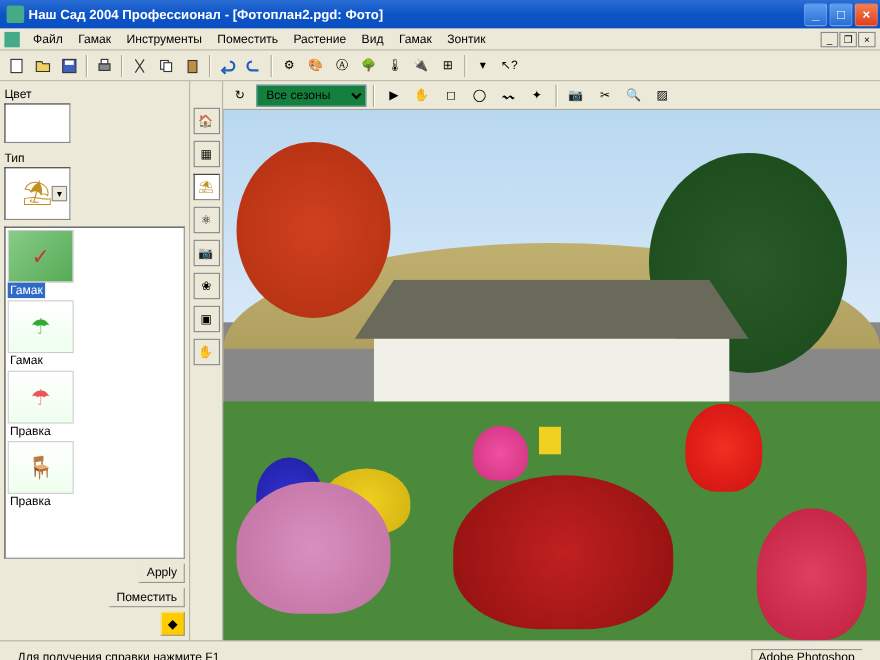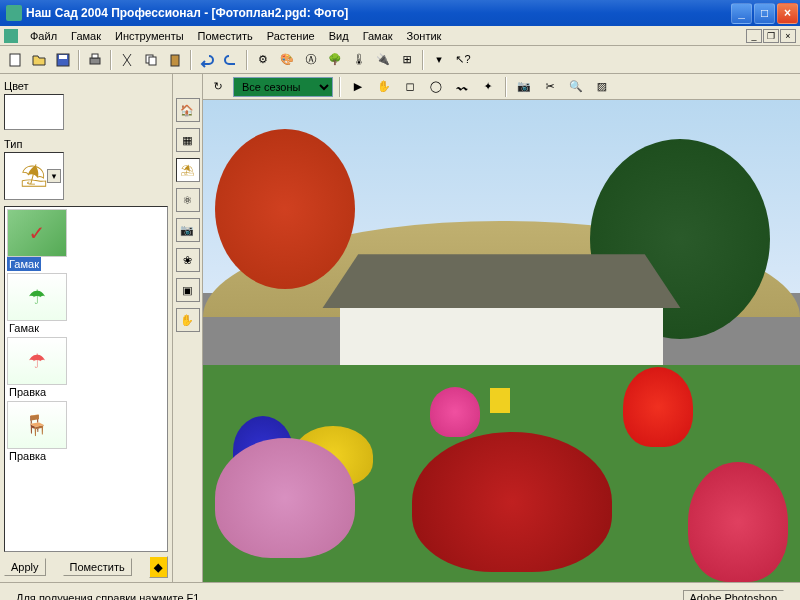--- a/index.html
+++ b/index.html
@@ -24,21 +24,21 @@
 .leftpanel { width: 173px; background: #ece9d8; border-right: 1px solid #aca899; display: flex; flex-direction: column; padding: 4px; }
 .panel-label { font-size: 11px; margin: 2px 0; }
 .colorbox { width: 60px; height: 36px; background: #fff; border: 1px inset #888; margin-bottom: 6px; }
 .typebox { width: 60px; height: 48px; background: #fff; border: 1px inset #888; display: flex; align-items: center; justify-content: center; position: relative; margin-bottom: 6px; }
 .typebox .dd { position: absolute; right: 2px; top: 50%; transform: translateY(-50%); width: 14px; height: 14px; border: 1px solid #888; background: #ece9d8; font-size: 9px; text-align: center; line-height: 12px; }
 .itemlist { flex: 1; background: #fff; border: 1px inset #888; overflow-y: auto; padding: 2px; }
 .listitem { margin-bottom: 2px; }
 .listitem .thumb { width: 60px; height: 48px; border: 1px solid #ccc; background: linear-gradient(to bottom, #fff, #efe); display: flex; align-items: center; justify-content: center; font-size: 20px; }
 .listitem.sel .lbl { background: #316ac5; color: #fff; }
 .listitem .lbl { font-size: 11px; padding: 1px 2px; display: inline-block; }
-.btnrow { display: flex; gap: 17px; margin-top: 4px; align-items: center; }
+.btnrow { display: flex; gap: 4px; margin-top: 4px; align-items: flex-end; flex-direction: column; }
 .btn { padding: 2px 6px; border: 1px outset #ece9d8; background: #ece9d8; cursor: pointer; font-size: 11px; }
 .helpbtn { width: 22px; height: 22px; background: #fc0; border: 1px outset #ece9d8; display: flex; align-items: center; justify-content: center; font-weight: bold; }
 .toolcol { width: 30px; background: #ece9d8; border-right: 1px solid #aca899; display: flex; flex-direction: column; align-items: center; padding: 24px 0; gap: 6px; }
 .vtbtn { width: 24px; height: 24px; border: 1px solid #888; background: #ece9d8; display: flex; align-items: center; justify-content: center; cursor: pointer; }
 .vtbtn.sel { background: #fff; border: 1px inset #888; }
 .mainarea { flex: 1; display: flex; flex-direction: column; }
 .toolbar2 { height: 26px; background: #ece9d8; border-bottom: 1px solid #aca899; display: flex; align-items: center; padding: 0 4px; gap: 4px; }
 .seasonsel { height: 20px; border: 1px solid #7f9db9; background: #15803d; padding: 0 4px; font-size: 11px; width: 100px; }
 .canvas { flex: 1; background: #888; position: relative; overflow: hidden; }
 .scene { position: absolute; inset: 0; }

